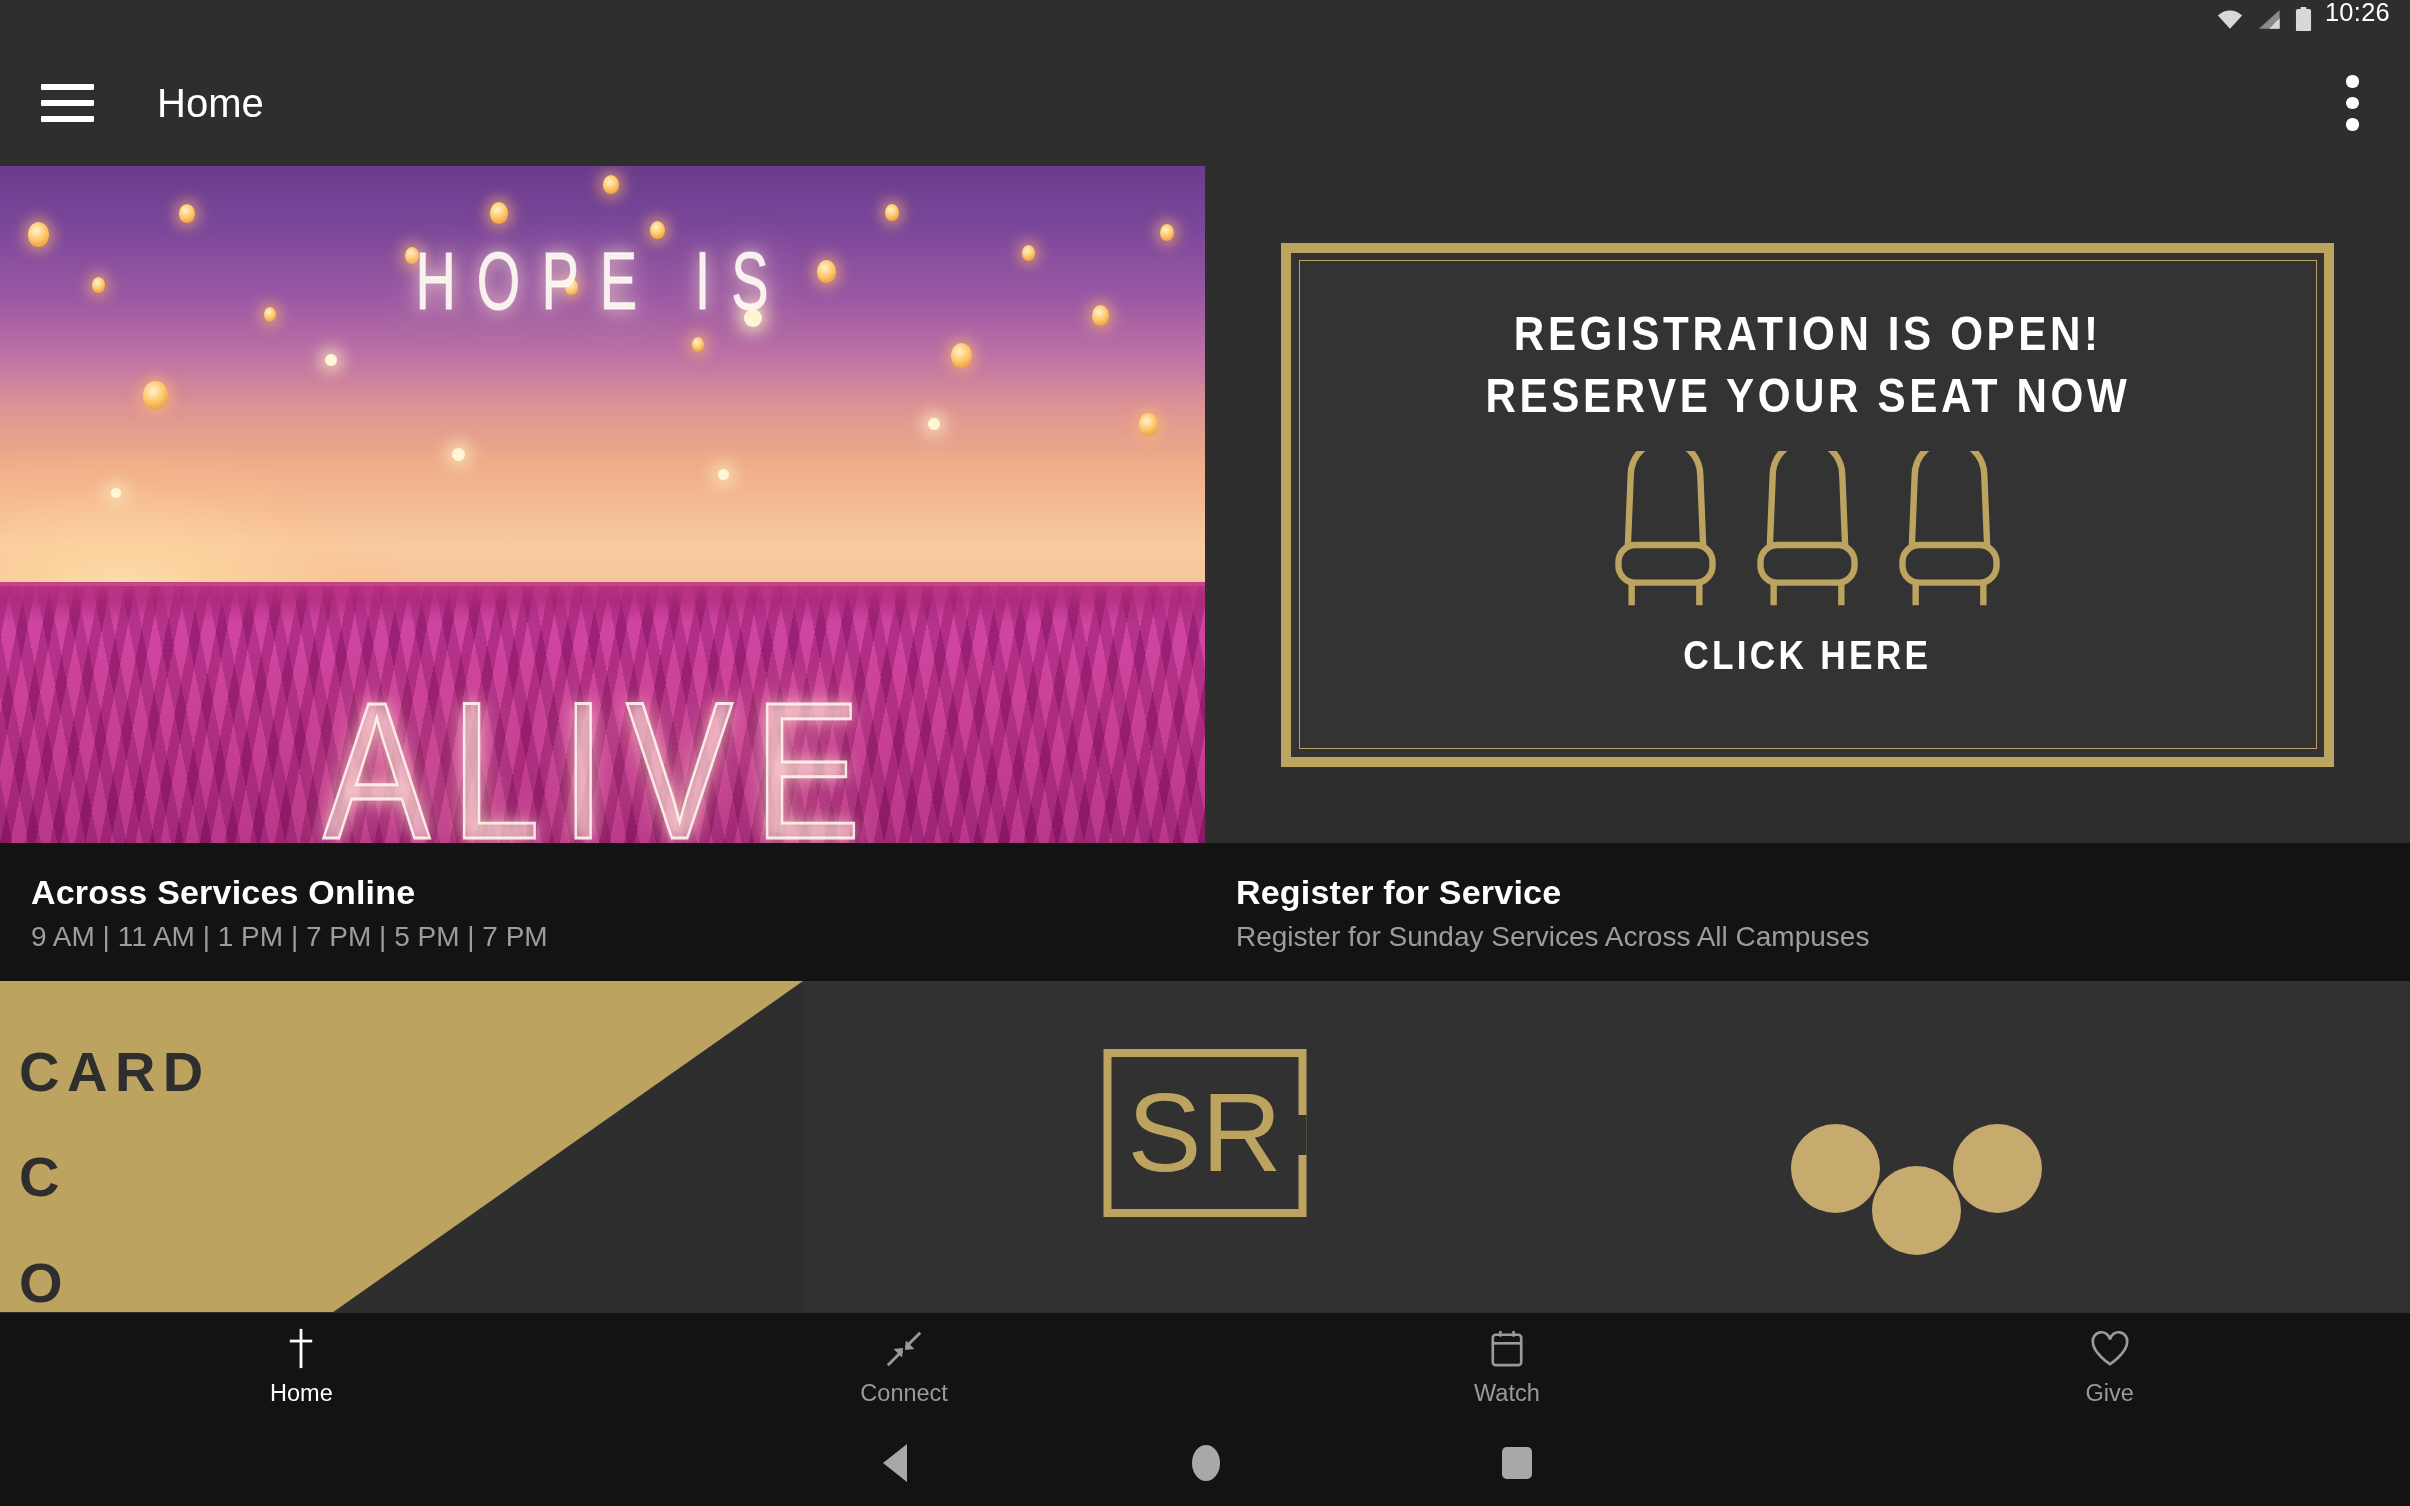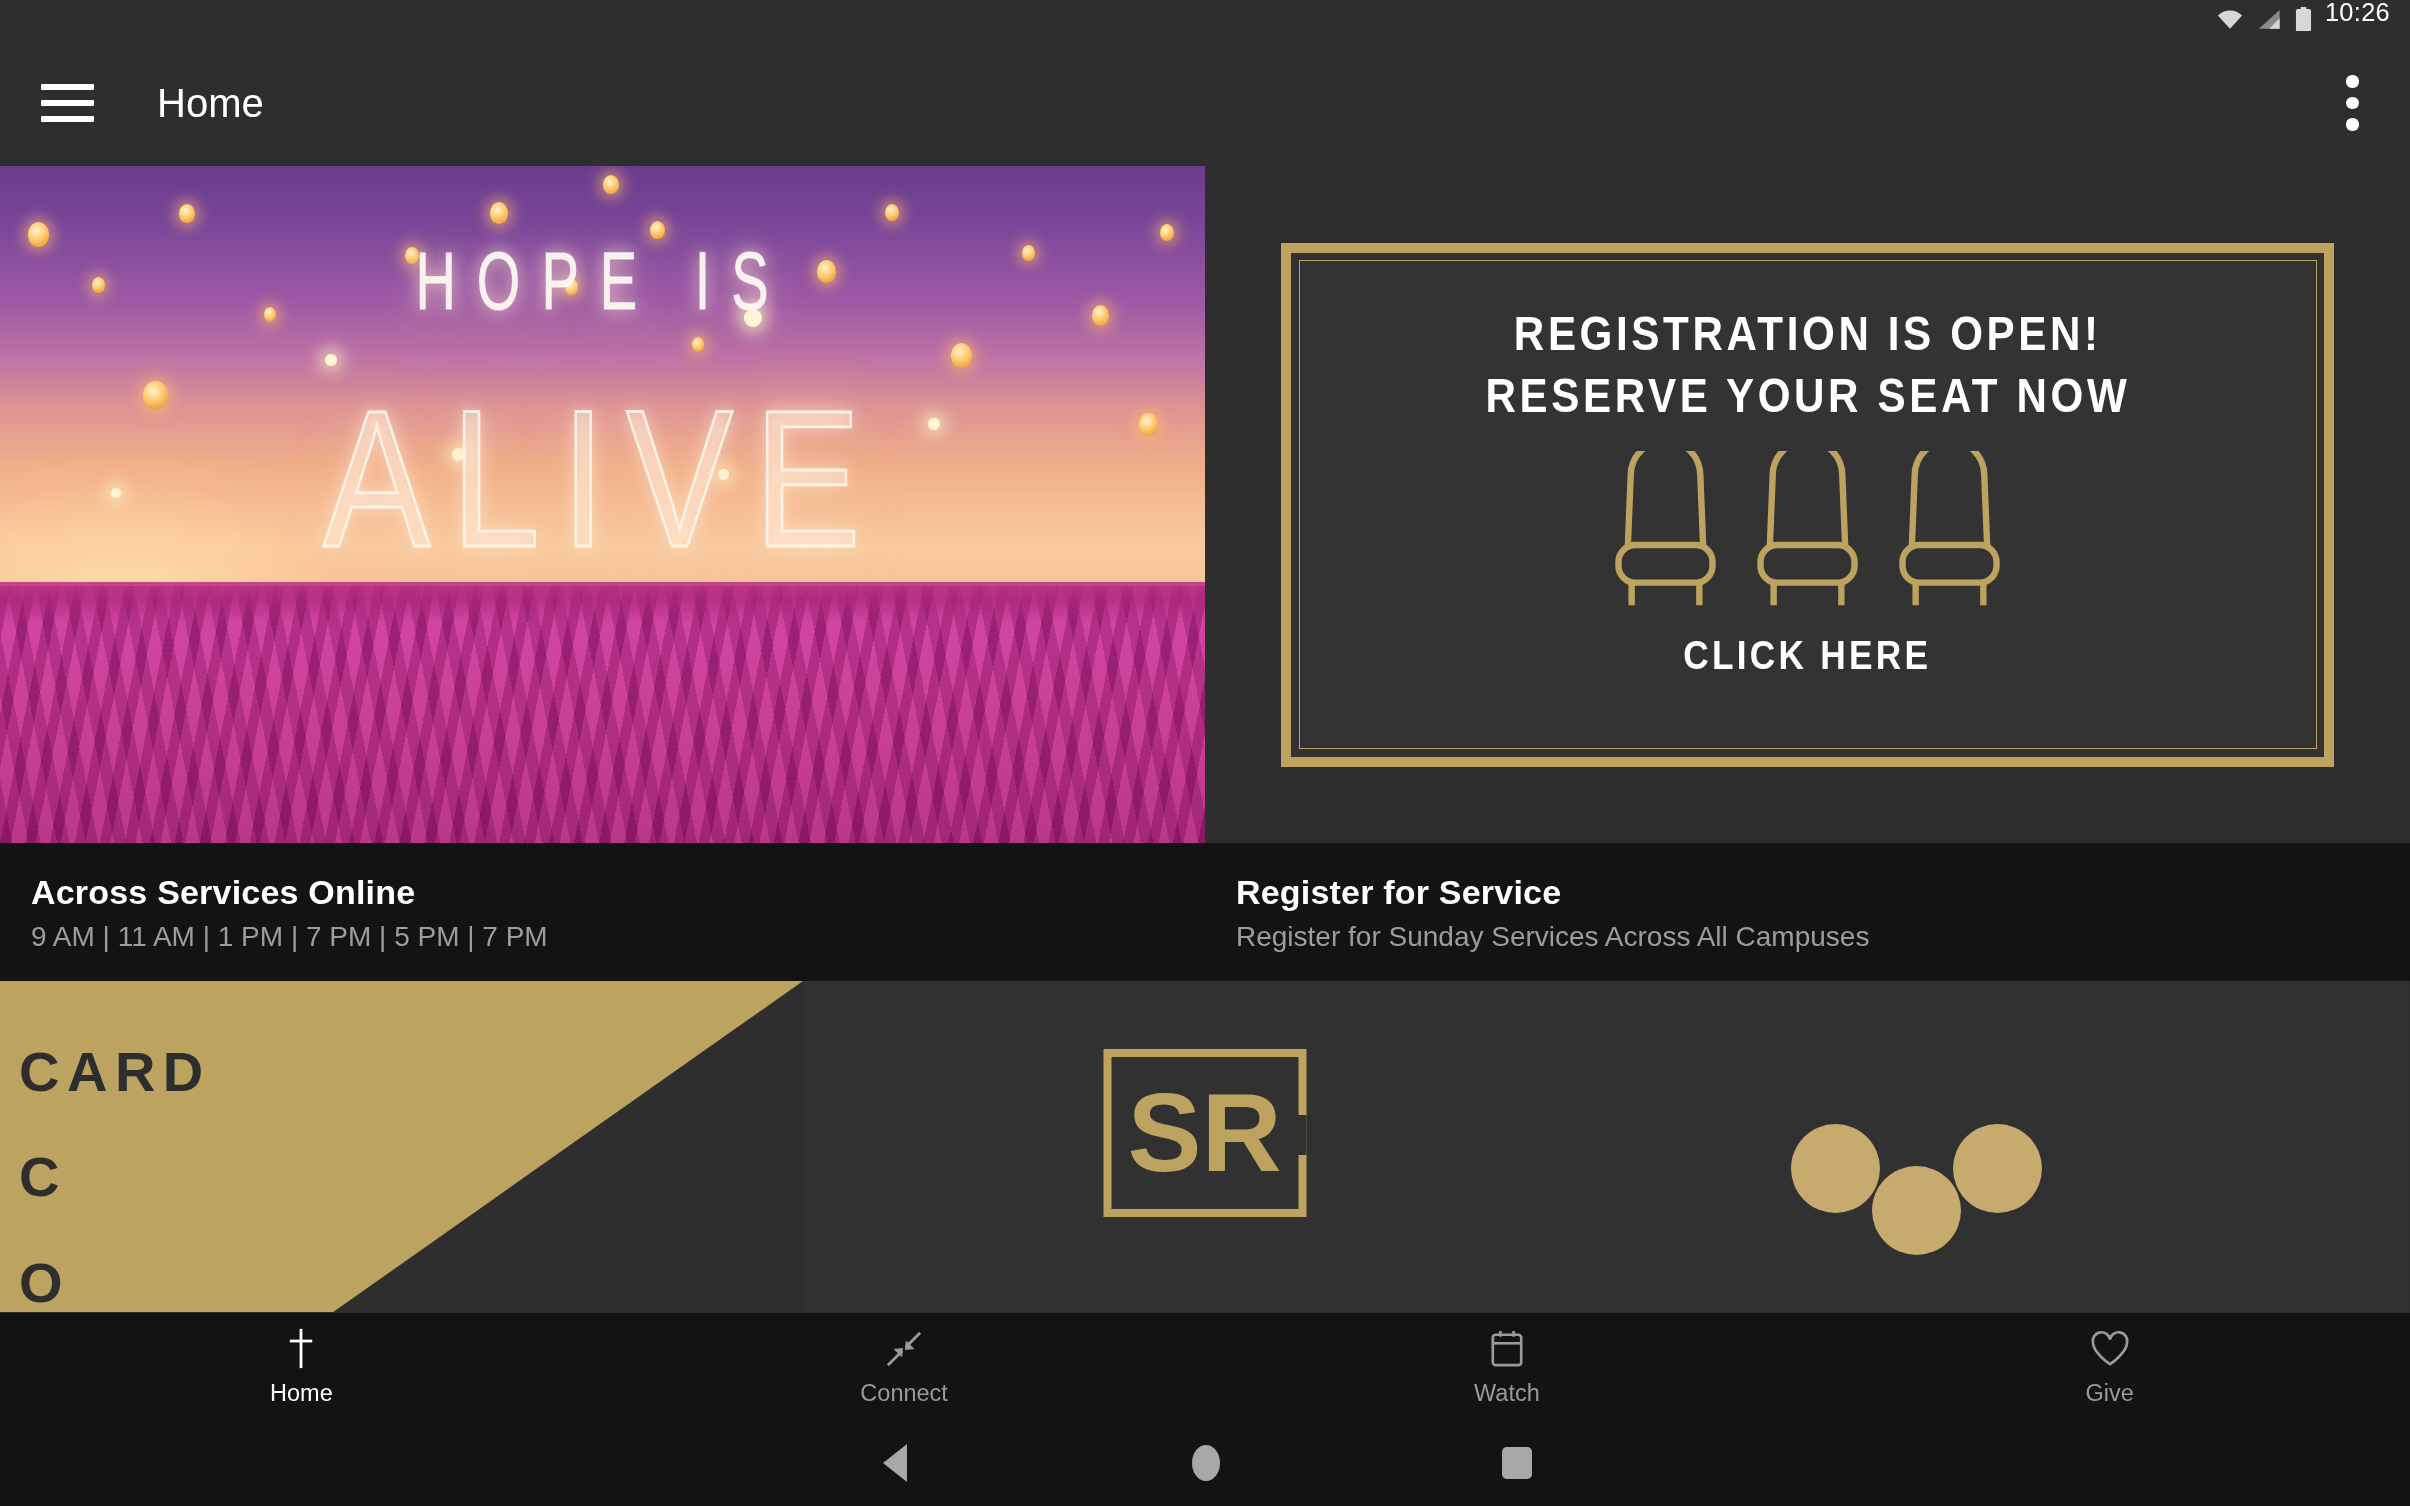--- a/index.html
+++ b/index.html
@@ -50,21 +50,21 @@
       repeating-linear-gradient(101deg, rgba(120,20,90,0.30) 0px, rgba(120,20,90,0.30) 10.4px, rgba(225,110,190,0.18) 10.4px, rgba(225,110,190,0.18) 24.5px),
       repeating-linear-gradient(79deg, rgba(90,15,80,0.26) 0px, rgba(90,15,80,0.26) 12.2px, rgba(235,130,200,0.14) 12.2px, rgba(235,130,200,0.14) 28px),
       linear-gradient(180deg,#c12e8d 0%,#c62f92 18%,#c02b88 45%,#b5247e 72%,#a61d72 100%); }
   .hero-horizon { position:absolute; left:0; top:61.5%; width:100%; height:40px;
     background:linear-gradient(180deg, rgba(190,50,130,0.9) 0%, rgba(170,40,120,0.65) 45%, rgba(185,36,126,0) 100%); }
   .lantern { position:absolute; border-radius:50% 50% 45% 45%;
     background:radial-gradient(circle at 40% 35%, #fff3cf 0%, #ffc86b 45%, #e08a2c 100%);
     box-shadow:0 0 13px 4.7px rgba(255,190,110,0.55); }
   .spark { position:absolute; border-radius:50%; background:#fff6d8; box-shadow:0 0 15px 6.6px rgba(255,235,190,0.7); }
   .hero-text { position:absolute; top:0; left:0; width:100%; height:100%;
-               display:flex; flex-direction:column; align-items:center; justify-content:flex-start; padding-top:68px; }
+               display:flex; flex-direction:column; align-items:center; justify-content:space-between; padding-top:68px; }
   .hope {
     color:rgba(255,250,242,0.93); font-size:56px; letter-spacing:21px;
     font-family:"Liberation Sans", sans-serif; font-weight:300;
     text-shadow:0 0 13px rgba(255,235,210,0.85), 0 0 32px rgba(255,215,180,0.6);
     -webkit-text-stroke:0.9px rgba(255,255,255,0.55);
     transform:scaleY(1.45); transform-origin:top center;
   }
   .alive {
     margin-top:68px; color:rgba(255,240,226,0.30); font-size:160px; letter-spacing:21px;
     font-weight:400;
@@ -100,21 +100,21 @@
   .gold-wedge { position:absolute; inset:0; background:#bda360;
     clip-path:polygon(0 0, 100% 0, 41.5% 100%, 0 100%); }
   .cardconn { position:absolute; left:19px; top:38px; color:#2e2e2e;
               font-size:56px; font-weight:700; letter-spacing:7.5px; line-height:1.88; }
 
   .sr-box { position:absolute; left:50%; top:46%; transform:translate(-50%,-50%);
             width:203px; height:168px; border:8.5px solid #bda360; display:flex;
             align-items:center; justify-content:center; }
   .sr-box::before { content:""; position:absolute; right:-8.5px; top:38%; width:10.4px; height:26%;
                     background:#313131; }
-  .sr-text { color:#bda360; font-size:111px; font-weight:700; letter-spacing:0px; line-height:1; }
+  .sr-text { color:#bda360; font-size:111px; font-weight:400; letter-spacing:0px; line-height:1; }
 
   .circles { position:absolute; left:0; top:0; width:100%; height:100%; }
   .circ { position:absolute; width:89px; height:89px; border-radius:50%; background:#c6aa6e; }
 
   
   .tabbar { position:absolute; top:1313px; left:0; width:2411px; height:105px;
             background:#131313; display:flex; align-items:flex-start; }
   .tab { flex:1; display:flex; flex-direction:column; align-items:center; justify-content:flex-start;
          padding-top:13px; cursor:pointer; }
   .tab-icon { height:45px; display:flex; align-items:center; justify-content:center; }

